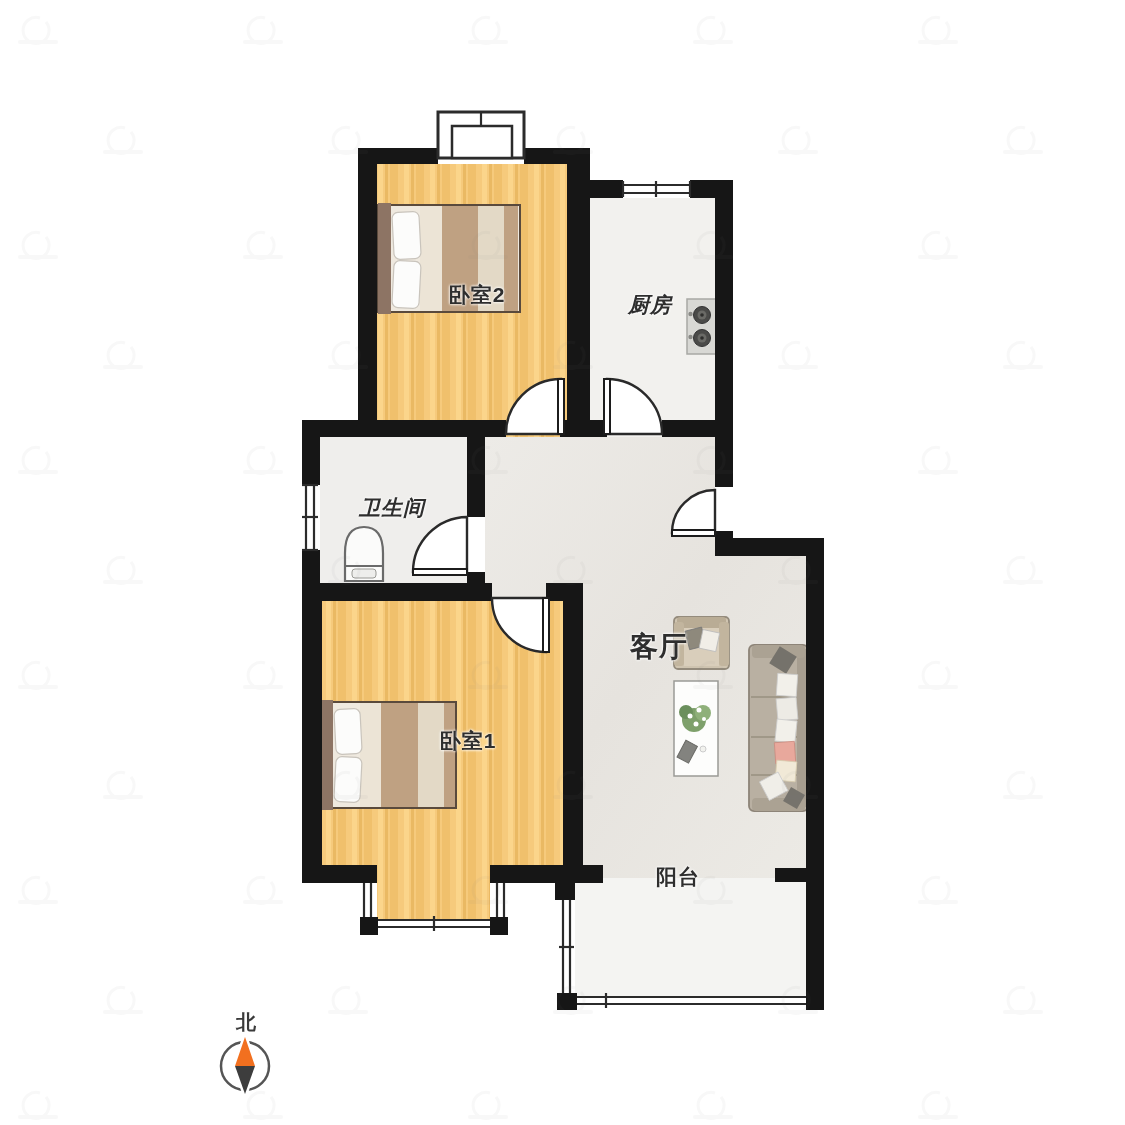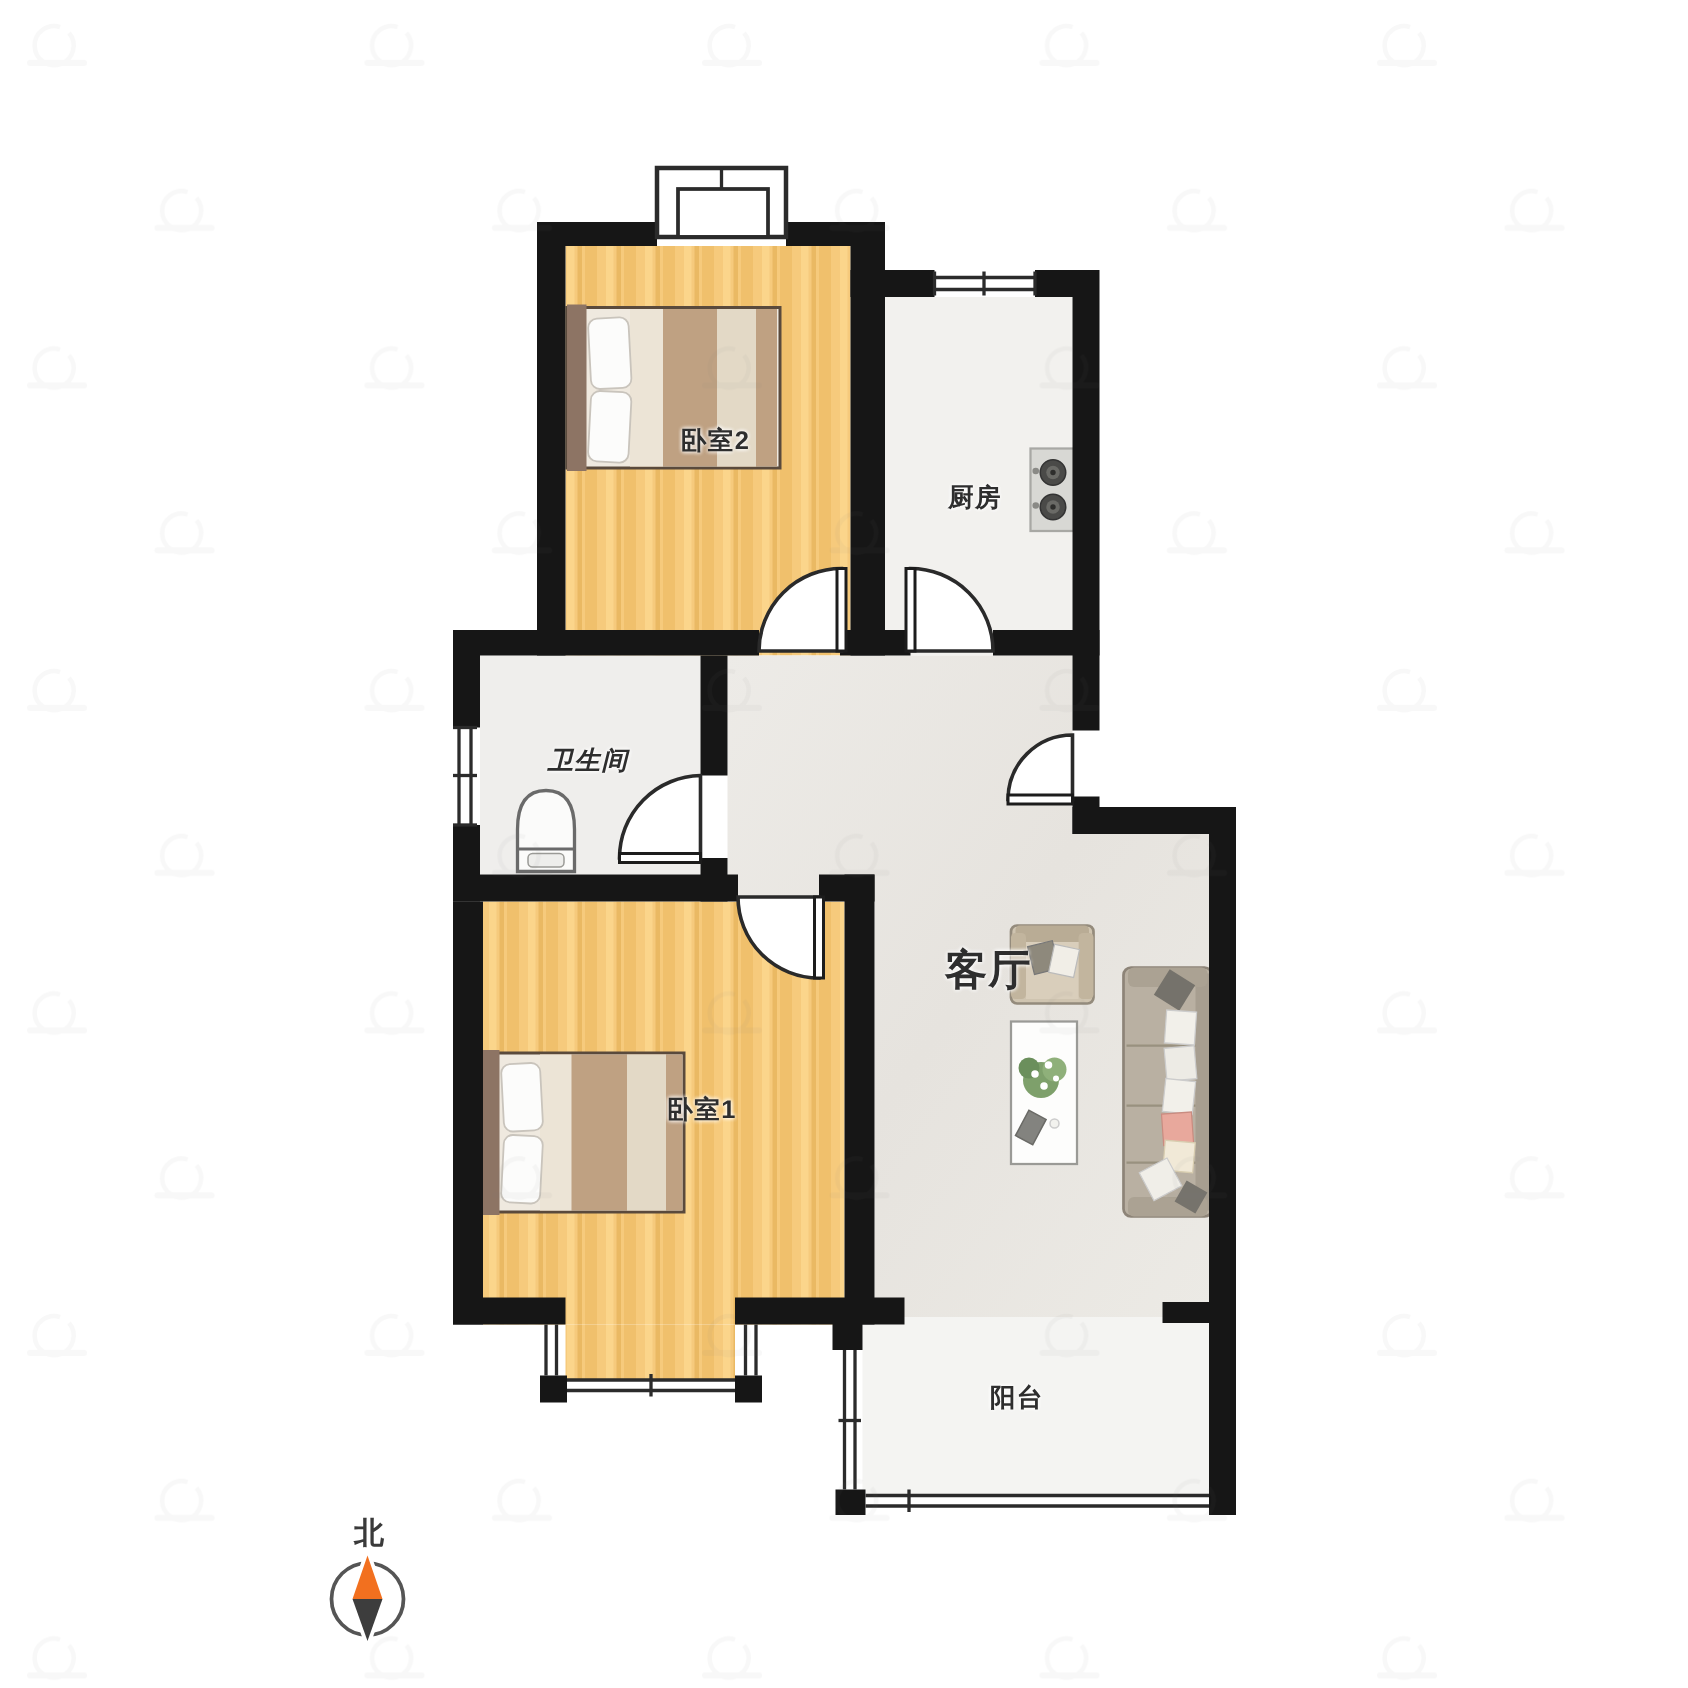--- a/index.html
+++ b/index.html
@@ -17,21 +17,21 @@
     font-family:"Liberation Sans","DejaVu Sans",sans-serif;
   }
   .plan-svg{position:absolute;left:0;top:0;width:1125px;height:1125px;}
   .wall{fill:var(--wall);}
   .winline{stroke:var(--window-line);stroke-width:2.2;fill:none;}
   .winframe{stroke:var(--window-line);fill:#ffffff;}
   .door-sector{fill:#ffffff;stroke:var(--door-line);stroke-width:2.4;}
   .door-leaf{fill:#ffffff;stroke:#1c1c1c;stroke-width:2;}
   .room-label{
     position:absolute;transform:translate(-50%,-50%);
-    font-weight:bold;font-size:17px;line-height:1;letter-spacing:1px;
+    font-weight:bold;font-size:21px;line-height:1;letter-spacing:1px;
     color:var(--label-color);white-space:nowrap;
     text-shadow:0 0 3px #fff,0 0 3px #fff;
   }
   .room-label.small{font-size:28px;}
   .north-label{
     position:absolute;transform:translate(-50%,-50%);
     font-weight:bold;font-size:20px;color:#3a3a3a;
   }
 </style>
 </head>
@@ -258,21 +258,21 @@
       <circle cx="245" cy="1066" r="24" fill="none" stroke="#555" stroke-width="2.5"></circle>
       <path d="M 245 1037 L 255 1066 L 245 1094 L 235 1066 Z" fill="#ffffff" stroke="#ffffff" stroke-width="5"></path>
       <path d="M 245 1037 L 255 1066 L 235 1066 Z" fill="#f2701f"></path>
       <path d="M 235 1066 L 255 1066 L 245 1094 Z" fill="#3d3d3d"></path>
     </g>
 
     <rect x="0" y="0" width="1125" height="1125" fill="url(#wm)" opacity="0.055" pointer-events="none"></rect>
   </svg>
 
   <div class="room-label" style="left:477px;top:294px;">卧室2</div>
-  <div class="room-label" style="left:650px;top:332px;">厨房</div>
+  <div class="room-label" style="left:650px;top:304px;font-style:italic;">厨房</div>
   <div class="room-label" style="left:392px;top:507px;font-style:italic;">卫生间</div>
   <div class="room-label" style="left:468px;top:740px;">卧室1</div>
   <div class="room-label small" style="left:659px;top:647px;">客厅</div>
-  <div class="room-label" style="left:678px;top:932px;">阳台</div>
+  <div class="room-label" style="left:678px;top:876px;">阳台</div>
 
   <div class="north-label" style="left:246px;top:1022px;">北</div>
 
 </div>
 
 </body></html>

